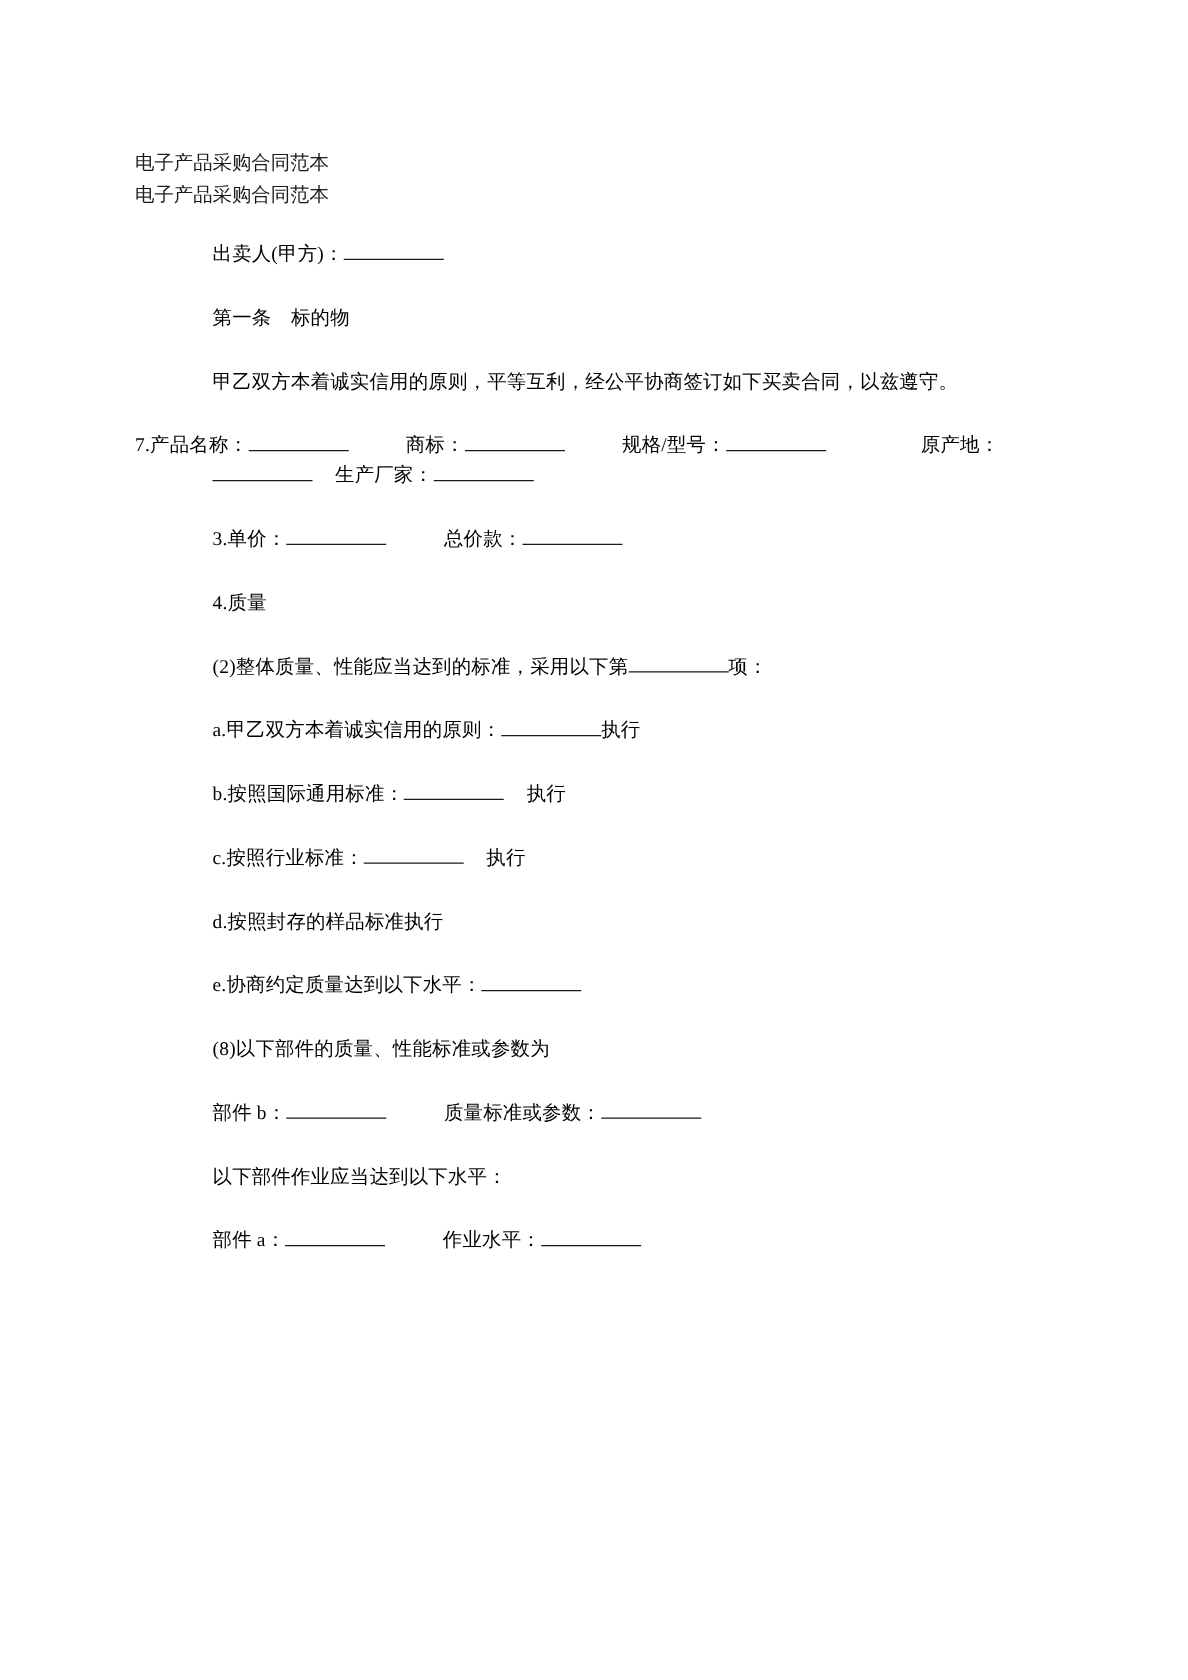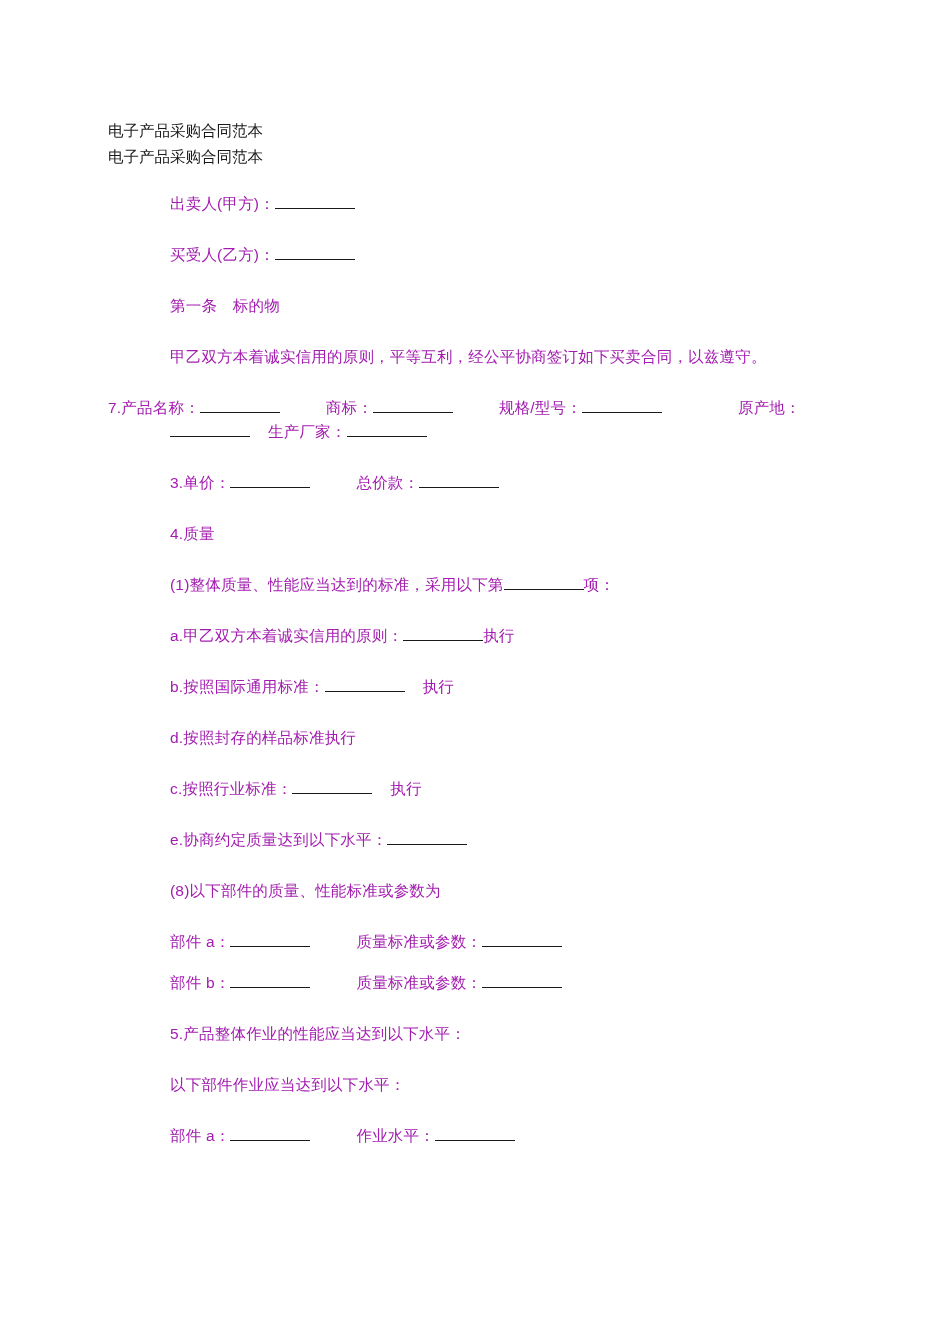--- a/index.html
+++ b/index.html
@@ -36,23 +36,24 @@
     color: #1a1a1a;
     margin: 0 0 22px 0;
     white-space: pre;
   }
   .body-block {
     margin-left: 62px;
   }
   p.para {
     font-size: 15.5px;
     line-height: 24px;
-    color: #a21caf;
+    color: #000000;
     margin: 0 0 27px 0;
     letter-spacing: 0.2px;
+    font-family: Liberation Serif, serif;
   }
   p.para.tight {
     margin-bottom: 17px;
   }
   p.para.wrap {
     margin-left: -62px;
     padding-left: 62px;
     text-indent: -62px;
   }
   .fill {
@@ -72,72 +73,65 @@
 
   <div class="doc-title">电子产品采购合同范本</div>
   <div class="doc-subtitle">电子产品采购合同范本</div>
 
   <div class="body-block">
 
     <p class="para">
       <span>出卖人(甲方)：</span><span class="fill w80"></span>
     </p>
 
-    <p class="para">
-      <span>买受人(乙方)：</span><span class="fill w80"></span>
-    </p>
 
     <p class="para">第一条　标的物</p>
 
     <p class="para">甲乙双方本着诚实信用的原则，平等互利，经公平协商签订如下买卖合同，以兹遵守。</p>
 
     <p class="para wrap">
       <span>7.产品名称：</span><span class="fill w80"></span><span class="gap-md"></span><span>商标：</span><span class="fill w80"></span><span class="gap-md"></span><span>规格/型号：</span><span class="fill w80"></span><span class="gap-lg"></span><span>原产地：</span><span class="fill w80"></span><span class="gap-sm"></span><span>生产厂家：</span><span class="fill w80"></span>
     </p>
 
 
     <p class="para">
       <span>3.单价：</span><span class="fill w80"></span><span class="gap-md"></span><span>总价款：</span><span class="fill w80"></span>
     </p>
 
     <p class="para">4.质量</p>
 
     <p class="para">
-      <span>(1)整体质量、性能应当达到的标准，采用以下第</span><span class="fill w80"></span><span>项：</span>
+      <span>(2)整体质量、性能应当达到的标准，采用以下第</span><span class="fill w80"></span><span>项：</span>
     </p>
 
     <p class="para">
       <span>a.甲乙双方本着诚实信用的原则：</span><span class="fill w80"></span><span>执行</span>
     </p>
 
     <p class="para">
       <span>b.按照国际通用标准：</span><span class="fill w80"></span><span class="gap-sm"></span><span>执行</span>
     </p>
 
-    <p class="para">d.按照封存的样品标准执行</p>
-
     <p class="para">
       <span>c.按照行业标准：</span><span class="fill w80"></span><span class="gap-sm"></span><span>执行</span>
     </p>
+
+    <p class="para">d.按照封存的样品标准执行</p>
 
     <p class="para">
       <span>e.协商约定质量达到以下水平：</span><span class="fill w80"></span>
     </p>
 
     <p class="para">(8)以下部件的质量、性能标准或参数为</p>
 
-    <p class="para tight">
-      <span>部件 a：</span><span class="fill w80"></span><span class="gap-md"></span><span>质量标准或参数：</span><span class="fill w80"></span>
-    </p>
 
     <p class="para">
       <span>部件 b：</span><span class="fill w80"></span><span class="gap-md"></span><span>质量标准或参数：</span><span class="fill w80"></span>
     </p>
 
-    <p class="para">5.产品整体作业的性能应当达到以下水平：</p>
 
     <p class="para">以下部件作业应当达到以下水平：</p>
 
     <p class="para">
       <span>部件 a：</span><span class="fill w80"></span><span class="gap-md"></span><span>作业水平：</span><span class="fill w80"></span>
     </p>
 
   </div>
 </div>
 

